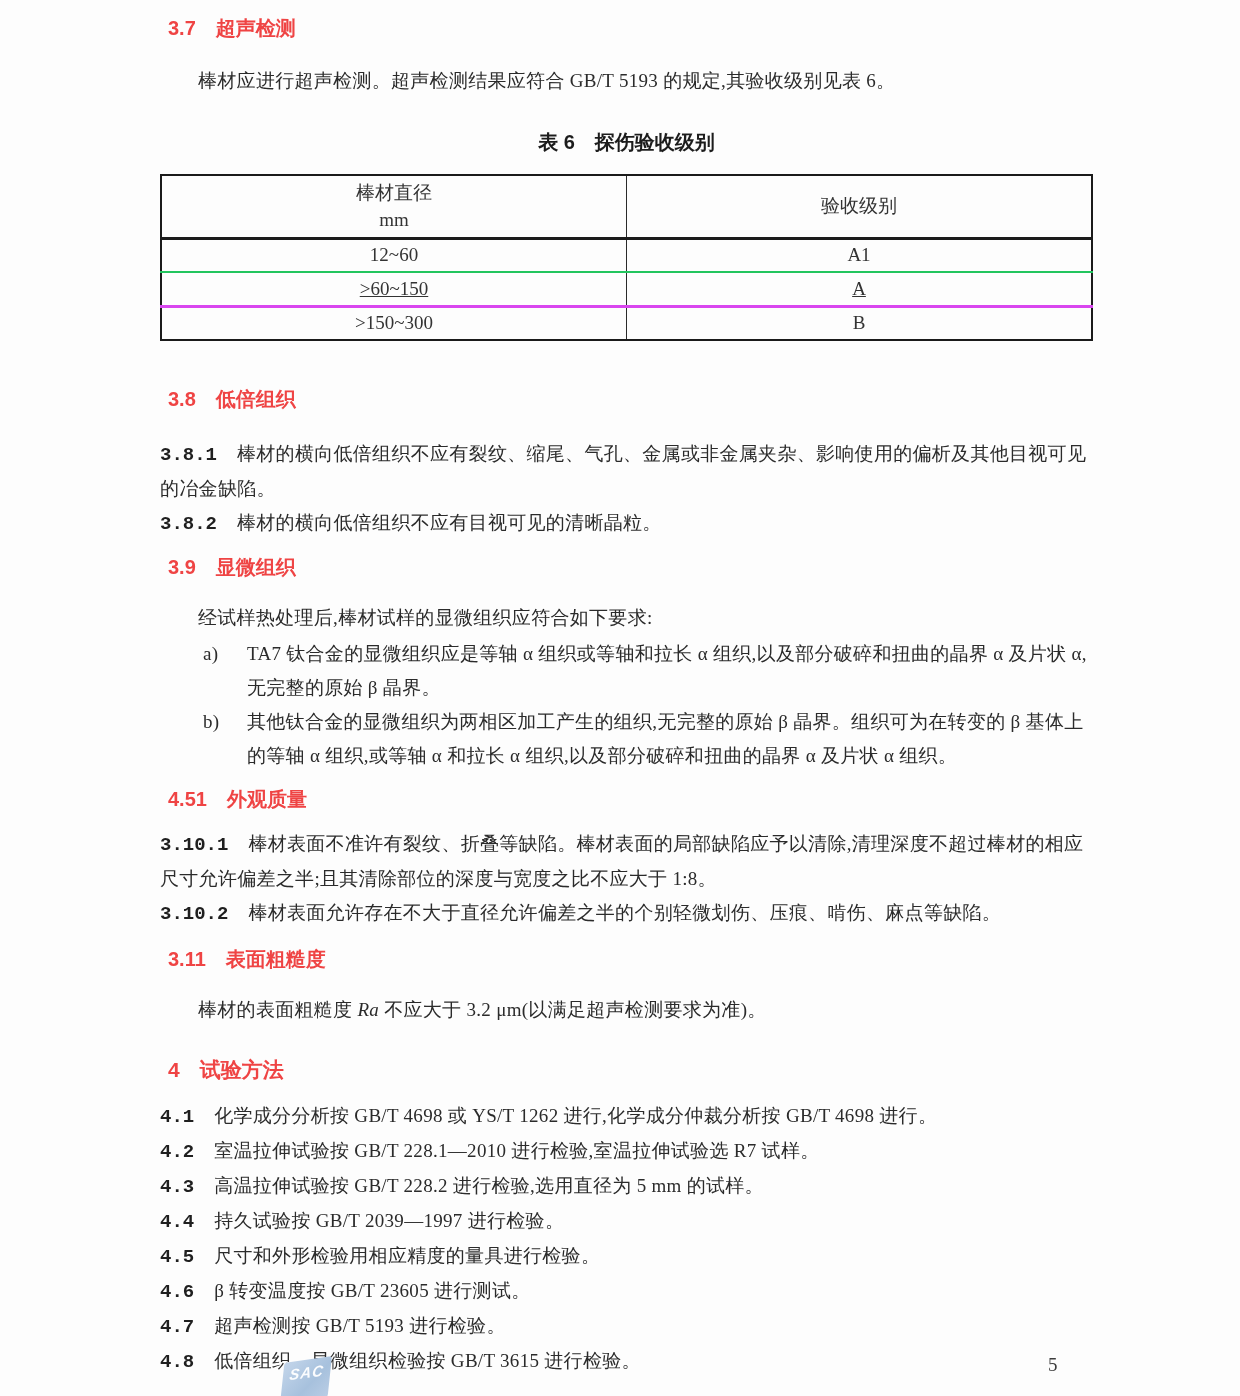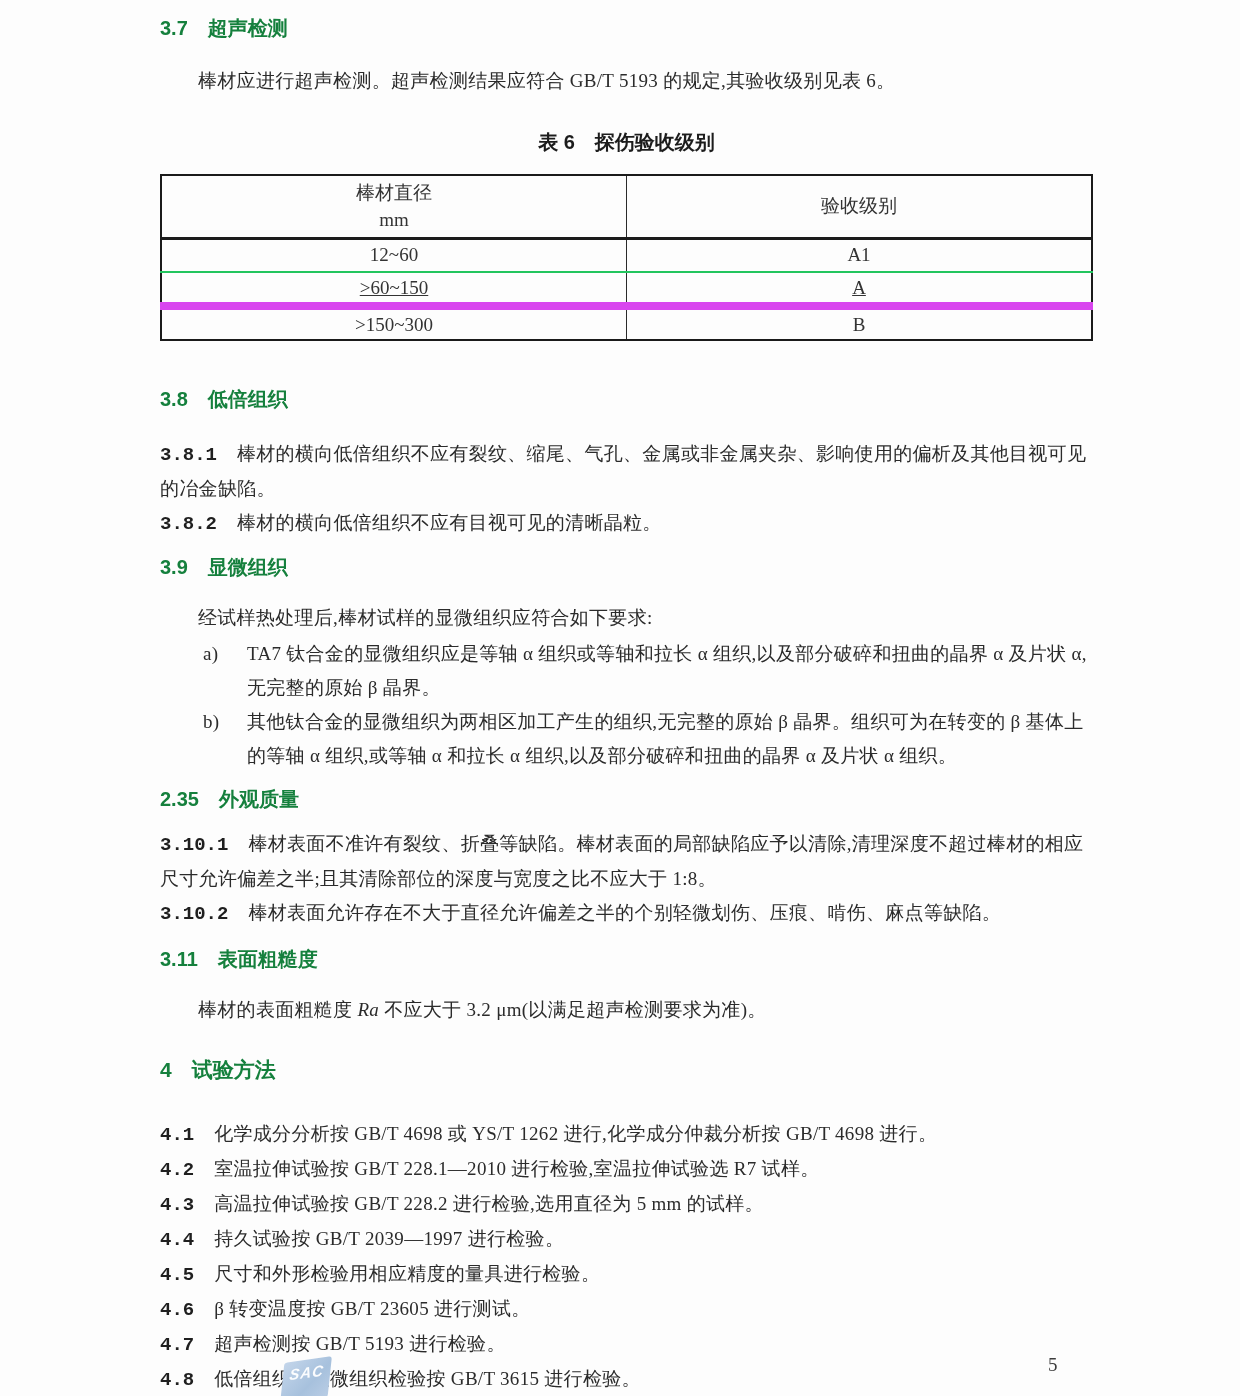--- a/index.html
+++ b/index.html
@@ -13,26 +13,26 @@
     font-family: "Liberation Serif", "DejaVu Serif", serif;
     color: #2b2b2b;
   }
   .content {
     position: absolute;
     left: 160px;
     top: 0;
     width: 933px;
   }
   .h-sec {
-    margin: 0;
+    margin: 8px;
     font-family: "Liberation Sans", "DejaVu Sans", sans-serif;
     font-weight: bold;
     font-size: 20px;
     line-height: 24px;
-    color: #15803d;
+    color: #ef4444;
   }
   .h-sec .snum { margin-right: 20px; }
   .h-chapter { font-size: 21px; line-height: 26px; }
   p { margin: 0; font-size: 19px; line-height: 34px; letter-spacing: 0.3px; }
   .indent2 { text-indent: 2em; }
   .cnum {
     font-family: Liberation Mono, monospace;
     font-weight: 600;
     font-size: 19px;
     color: #1f1f1f;
@@ -47,41 +47,41 @@
   #h38   { margin-top: 46px; }
   #c381  { margin-top: 26px; }
   #h39   { margin-top: 14px; }
   #p39   { margin-top: 22px; }
   #itemA { margin-top: 2px; }
   #h310  { margin-top: 14px; }
   #c3101 { margin-top: 16px; }
   #h311  { margin-top: 16px; }
   #p311  { margin-top: 22px; }
   #h4    { margin-top: 30px; }
-  #list4 { margin-top: 34px; }
+  #list4 { margin-top: 16px; }
 
   table.t6 {
     border-collapse: collapse;
     width: 933px;
     table-layout: fixed;
   }
   table.t6 td {
     border-left: 1.5px solid #2a2a2a;
     border-right: 1.5px solid #2a2a2a;
     text-align: center;
     vertical-align: middle;
     font-size: 19px;
     padding: 0;
     color: #333;
   }
   table.t6 { border: 2px solid #1b1b1b; }
   tr.t6-head td { height: 63px; border-bottom: 3px solid #1b1b1b; }
   tr.t6-row td { height: 34px; }
   tr.t6-row-2 td { border-top: 2px solid #22c55e; text-decoration: underline; }
-  tr.t6-row-3 td { border-top: 8px solid #d946ef; }
+  tr.t6-row-3 td { border-top: 3px solid #d946ef; }
   .hdr-stack { line-height: 27px; }
 
   .hang {
     position: relative;
     padding-left: 87px;
   }
   .hang .marker {
     position: absolute;
     left: 43px;
     top: 0;
@@ -161,21 +161,21 @@
     <p id="c381"><span class="cnum">3.8.1</span><span>棒材的横向低倍组织不应有裂纹、缩尾、气孔、金属或非金属夹杂、影响使用的偏析及其他目视可见的冶金缺陷。</span></p>
     <p><span class="cnum">3.8.2</span><span>棒材的横向低倍组织不应有目视可见的清晰晶粒。</span></p>
 
     <h2 class="h-sec" id="h39"><span class="snum">3.9</span><span>显微组织</span></h2>
 
     <p class="indent2" id="p39">经试样热处理后,棒材试样的显微组织应符合如下要求:</p>
 
     <p class="hang" id="itemA"><span class="marker">a)</span><span>TA7 钛合金的显微组织应是等轴 α 组织或等轴和拉长 α 组织,以及部分破碎和扭曲的晶界 α 及片状 α,无完整的原始 β 晶界。</span></p>
     <p class="hang"><span class="marker">b)</span><span>其他钛合金的显微组织为两相区加工产生的组织,无完整的原始 β 晶界。组织可为在转变的 β 基体上的等轴 α 组织,或等轴 α 和拉长 α 组织,以及部分破碎和扭曲的晶界 α 及片状 α 组织。</span></p>
 
-    <h2 class="h-sec" id="h310"><span class="snum">2.35</span><span>外观质量</span></h2>
+    <h2 class="h-sec" id="h310"><span class="snum">4.51</span><span>外观质量</span></h2>
 
     <p id="c3101"><span class="cnum">3.10.1</span><span>棒材表面不准许有裂纹、折叠等缺陷。棒材表面的局部缺陷应予以清除,清理深度不超过棒材的相应尺寸允许偏差之半;且其清除部位的深度与宽度之比不应大于 1:8。</span></p>
     <p><span class="cnum">3.10.2</span><span>棒材表面允许存在不大于直径允许偏差之半的个别轻微划伤、压痕、啃伤、麻点等缺陷。</span></p>
 
     <h2 class="h-sec" id="h311"><span class="snum">3.11</span><span>表面粗糙度</span></h2>
 
     <p class="indent2" id="p311"><span>棒材的表面粗糙度 </span><span class="ital">Ra</span><span> 不应大于 3.2 μm(以满足超声检测要求为准)。</span></p>
 
     <h2 class="h-sec h-chapter" id="h4"><span class="snum">4</span><span>试验方法</span></h2>
 

